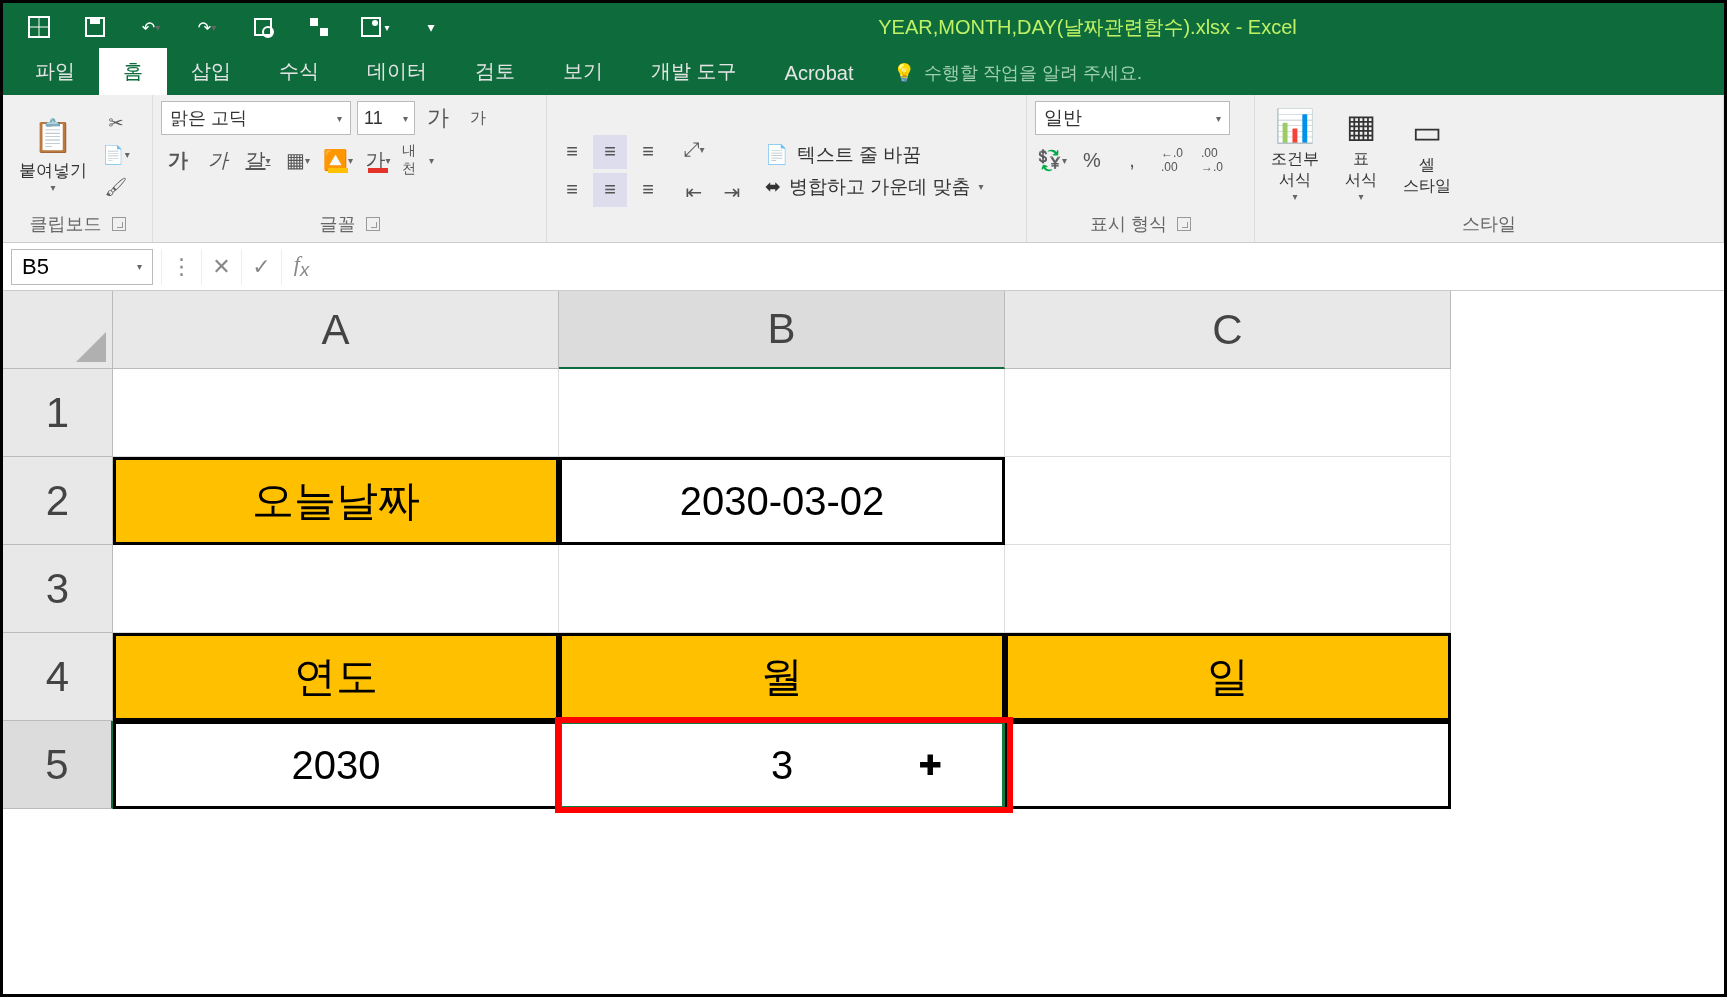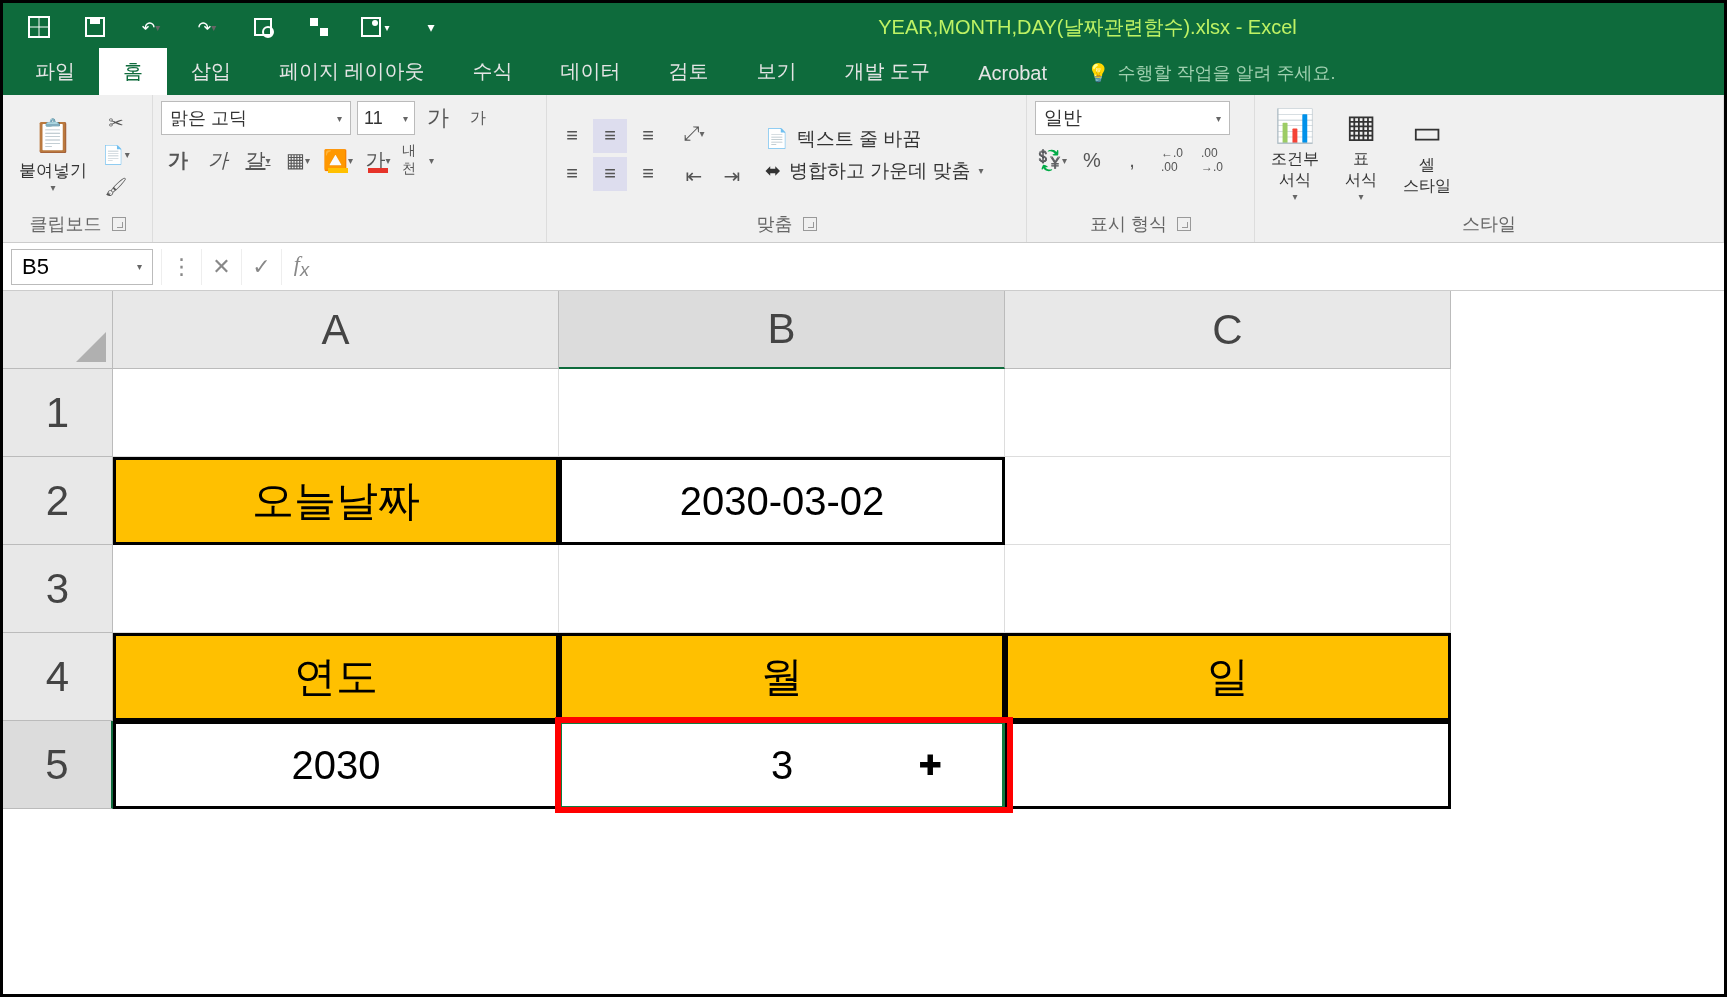--- a/index.html
+++ b/index.html
@@ -122,21 +122,20 @@
       <span class="dropdown-arrow" style="color:#fff;margin-left:2px">▾</span>
     </div>
   <div class="qat-icon" style="font-size:14px">▾</div>
   <div class="title-text">YEAR,MONTH,DAY(날짜관련함수).xlsx - Excel</div>
 </div>
 
 <div class="tabbar">
   <div class="tab">파일</div>
   <div class="tab active">홈</div>
   <div class="tab">삽입</div>
-  <div class="tab">페이지 레이아웃</div>
   <div class="tab">수식</div>
   <div class="tab">데이터</div>
   <div class="tab">검토</div>
   <div class="tab">보기</div>
   <div class="tab">개발 도구</div>
   <div class="tab">Acrobat</div>
   <div class="tell-me">
     <span class="tell-me-bulb">💡</span>
     <span>수행할 작업을 알려 주세요.</span>
   </div>
@@ -197,20 +196,24 @@
         <div class="fmt-btn underline-red">
             <span>가</span>
             <span class="dropdown-arrow">▾</span>
           </div>
         <div class="fmt-btn" style="font-size:14px">
             <span>내천</span>
             <span class="dropdown-arrow">▾</span>
           </div>
       </div>
     </div>
+    <div class="ribbon-group-label">
+      <span>글꼴</span>
+      <span class="dialog-launcher"></span>
+    </div>
   </div>
 
   <div class="ribbon-group" style="width:480px">
     <div class="ribbon-group-content">
       <div class="align-grid">
         <div class="fmt-btn">≡</div>
         <div class="fmt-btn" style="background:#dde">≡</div>
         <div class="fmt-btn">≡</div>
         <div class="fmt-btn">≡</div>
         <div class="fmt-btn" style="background:#dde">≡</div>
@@ -228,24 +231,20 @@
           <span>📄</span>
           <span>텍스트 줄 바꿈</span>
         </div>
         <div class="merge-row">
           <span>⬌</span>
           <span>병합하고 가운데 맞춤</span>
           <span class="dropdown-arrow">▾</span>
         </div>
       </div>
     </div>
-    <div class="ribbon-group-label">
-      <span>맞춤</span>
-      <span class="dialog-launcher"></span>
-    </div>
   </div>
 
   <div class="ribbon-group" style="width:228px">
     <div class="ribbon-group-content" style="flex-direction:column;align-items:flex-start">
       <div class="numfmt-combo">
         <span>일반</span>
           <span class="dropdown-arrow">▾</span>
       </div>
       <div class="numfmt-row">
         <div class="fmt-btn">💱<span class="dropdown-arrow">▾</span></div>

